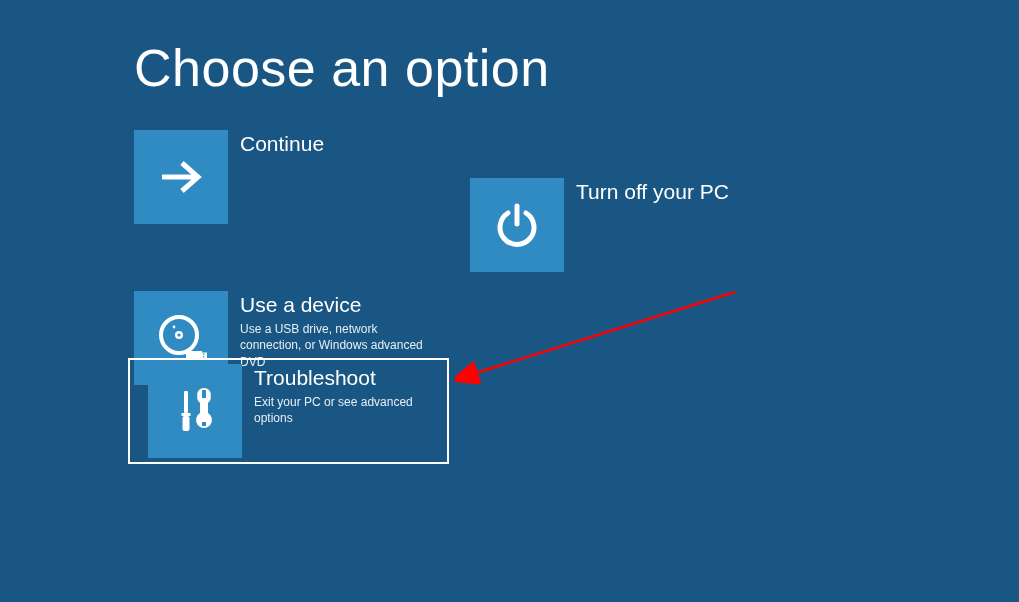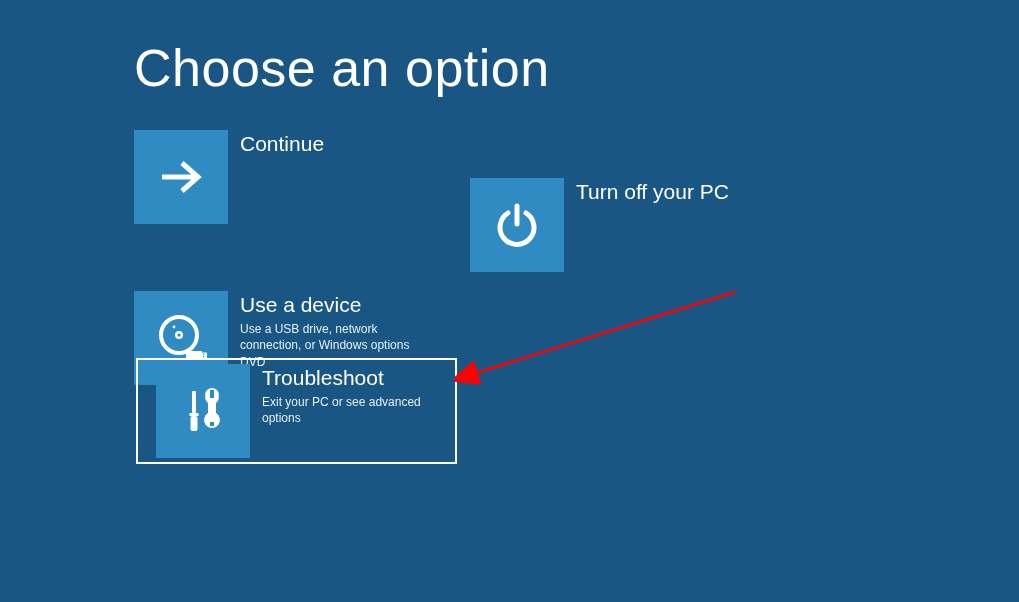--- a/index.html
+++ b/index.html
@@ -120,25 +120,25 @@
           <g>
             <rect x="34" y="42" width="16" height="9" fill="#ffffff"></rect>
             <rect x="50" y="43.5" width="5" height="6" fill="#ffffff"></rect>
             <rect x="51" y="44.5" width="1.3" height="1.3" fill="#2f8bc1"></rect>
             <rect x="51" y="47.2" width="1.3" height="1.3" fill="#2f8bc1"></rect>
           </g>
         </svg>
       </div>
       <div class="text-box">
         <div class="title">Use a device</div>
-        <div class="desc">Use a USB drive, network connection, or Windows options DVD</div>
+        <div class="desc">Use a USB drive, network connection, or Windows advanced DVD</div>
       </div>
     </div>
 
-    <div class="tile selected" style="left:8px; top:234px; width:321px;padding-left:20px;">
+    <div class="tile selected" style="left:0px; top:234px; width:321px;padding-left:20px;">
       <div class="icon-box">
         <svg width="50" height="56" viewBox="0 0 50 56">
           <g fill="#ffffff">
 
             <rect x="14" y="8" width="4" height="22" rx="1"></rect>
             <rect x="11.5" y="30" width="9" height="3"></rect>
             <rect x="12.5" y="33" width="7" height="15" rx="2"></rect>
 
             <path d="M 34 6 a 8 8 0 0 0 -4 14 v 10 a 8 8 0 1 0 8 0 v -10 a 8 8 0 0 0 -4 -14 z M 34 8 v 8 h 0 z"></path>
           </g>

